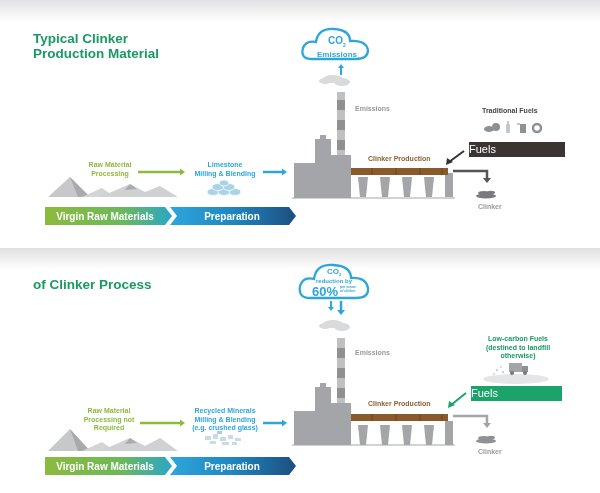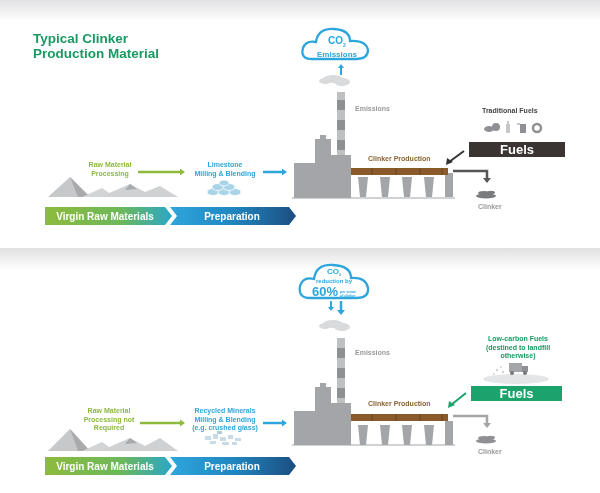--- a/index.html
+++ b/index.html
@@ -11,21 +11,21 @@
   .title { position:absolute; left:33px; color:#1a9a63; font-weight:bold; font-size:13.5px; line-height:15px; }
   .lbl { position:absolute; font-weight:bold; font-size:7px; line-height:8.5px; text-align:center; }
   .green { color:#8dba3e; }
   .blue { color:#2ea6dc; }
   .gray { color:#9a9a9a; }
   .brown { color:#8a6233; }
   .dark { color:#444; }
   .teal { color:#1a9a63; }
   svg { position:absolute; left:0; top:0; }
   .banner-text { position:absolute; color:#fff; font-weight:bold; font-size:10px; text-align:center; }
-  .fuel-bar { position:absolute; color:#fff; font-weight:bold; font-size:13px; text-align:center; line-height:15px; }
+  .fuel-bar { position:absolute; color:#fff; font-weight:normal; font-size:11px; text-align:left; line-height:15px; }
 </style>
 </head>
 <body>
 
 <div class="panel panel-top">
   <svg width="600" height="248">
     <defs>
       <linearGradient id="gL" x1="0" x2="1">
           <stop offset="0" stop-color="#8dba3e"></stop>
           <stop offset="0.6" stop-color="#6cb85a"></stop>
@@ -274,26 +274,27 @@
     <g fill="#8e9093">
         <ellipse cx="486" cy="193" rx="10" ry="2.5"></ellipse>
         <ellipse cx="484" cy="190" rx="6" ry="2"></ellipse>
         <ellipse cx="491" cy="189.5" rx="4" ry="1.8"></ellipse>
       </g>
     <polygon points="45,209 165,209 172,218 165,227 45,227" fill="url(#gL2)"></polygon>
     <polygon points="170,209 289,209 296,218 289,227 170,227 177,218" fill="url(#gR2)"></polygon>
   </svg>
 
   <div class="title" style="top:29px;">
+    <div>of Clinker Process</div>
   </div>
 
   <div class="lbl blue" style="left:300px;top:20px;width:68px;font-size:6px;line-height:7px;">
     <div><span style="font-size:8px;">CO</span><sub style="font-size:4px;">2</sub></div>
     <div>reduction by</div>
-    <div style="display:flex;align-items:flex-end;justify-content:center;gap:2px;">
+    <div style="display:flex;align-items:flex-start;justify-content:center;gap:2px;">
       <span style="font-size:13px;line-height:13px;">60%</span>
       <span style="font-size:3.5px;line-height:4px;text-align:left;">
         <span>per tonne</span><br>
         <span>of clinker</span>
       </span>
     </div>
   </div>
 
   <div class="lbl gray" style="left:355px;top:101px;">Emissions</div>
 

